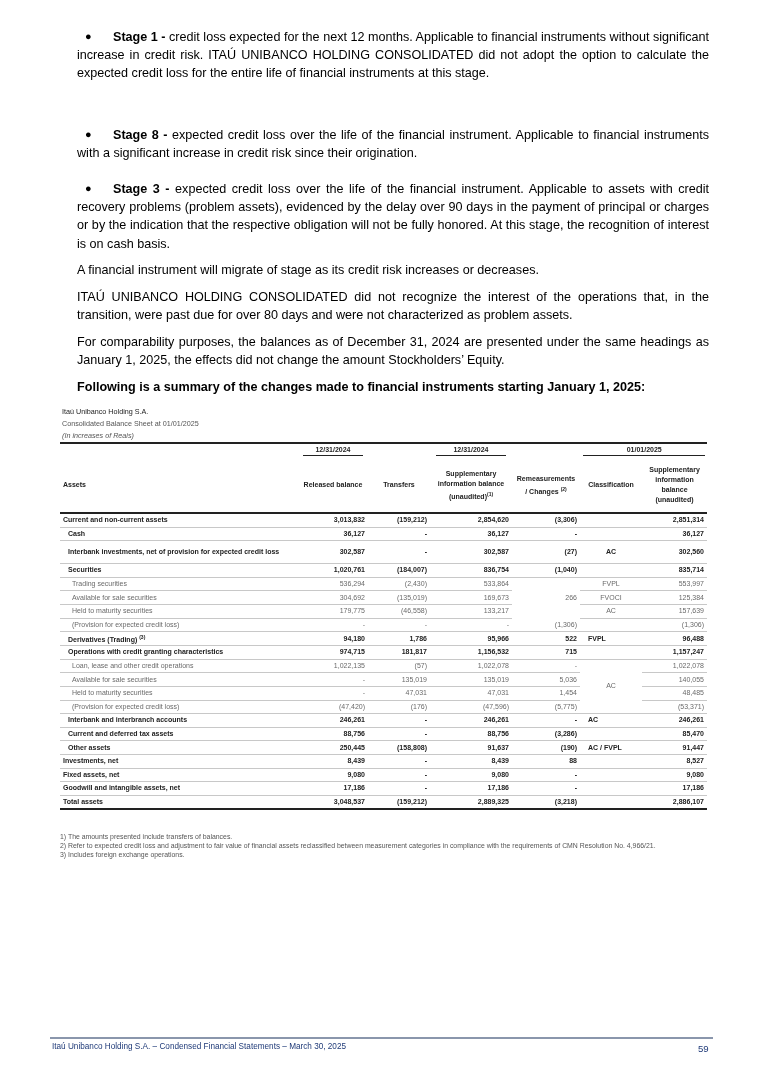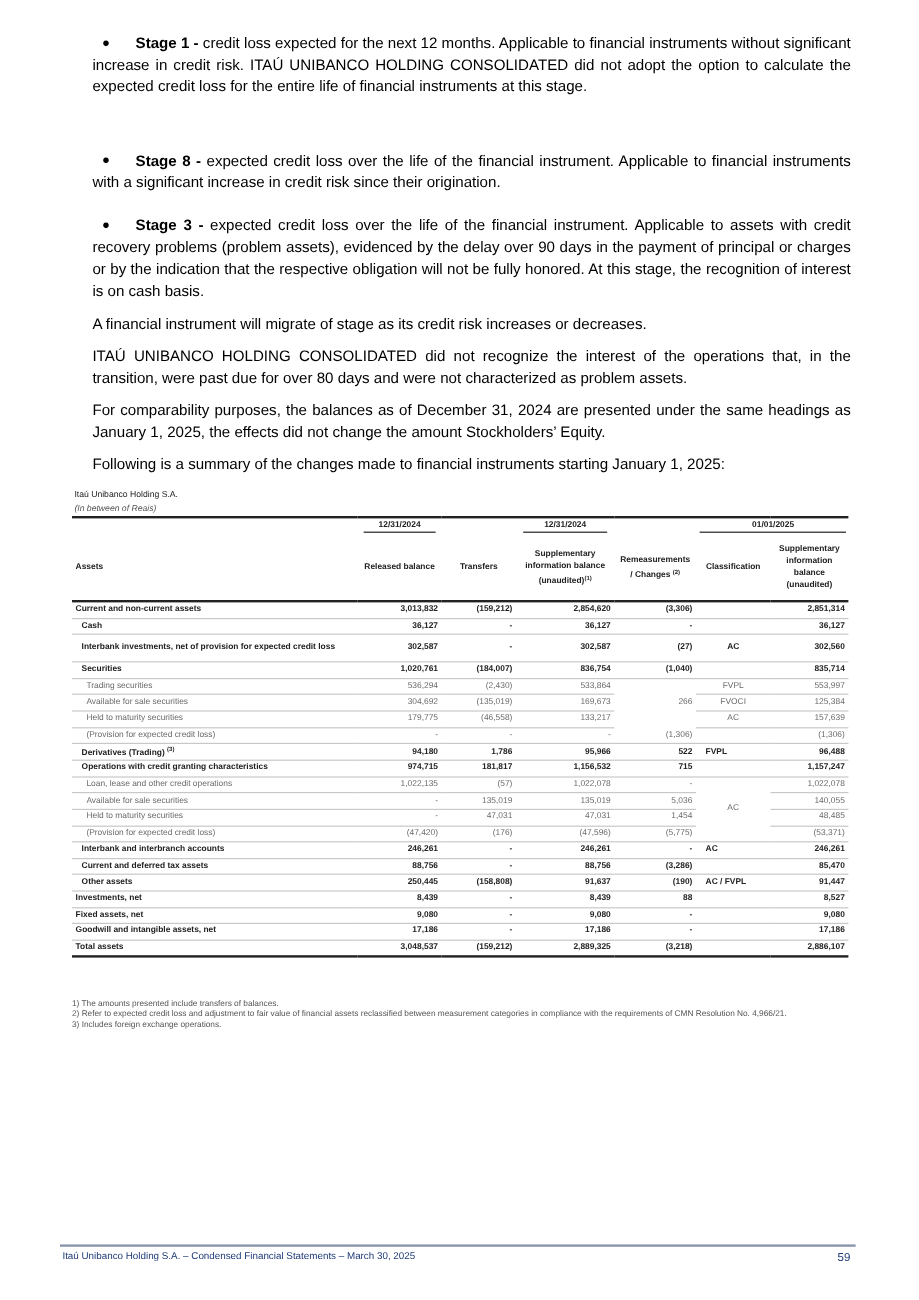--- a/index.html
+++ b/index.html
@@ -9,21 +9,21 @@
   .para { font-size: 12.6px; line-height: 18.2px; text-align: justify; margin: 0 0 11px 0; color: #000000; }
   .bullet-para { text-indent: 0; }
   .bullet-para .bul { display: inline-block; width: 36px; text-indent: 0; padding-left: 8px; box-sizing: border-box; font-size: 11px; vertical-align: 1px; }
   .bullet-para b { font-weight: bold; }
   #p1 { position: absolute; top: 27px; }
   #p2 { position: absolute; top: 125px; }
   #p3 { position: absolute; top: 179px; }
   #p4 { position: absolute; top: 261px; }
   #p5 { position: absolute; top: 288px; }
   #p6 { position: absolute; top: 333px; }
-  #p7 { position: absolute; top: 378px; }
+  #p7 { position: absolute; top: 378px; font-weight: bold; }
 
   .tbl-wrap { position: absolute; left: 60px; top: 406px; width: 647px; }
   .tbl-company { font-size: 7.2px; font-weight: normal; color: #222; height: 12px; line-height: 12px; padding-left: 2px; }
   .tbl-title { font-size: 7.2px; color: #555; height: 12px; line-height: 12px; padding-left: 2px; }
   .tbl-unit { font-size: 7.2px; color: #555; font-style: italic; height: 12px; line-height: 12px; padding-left: 2px; }
 
   table.bs { border-collapse: collapse; width: 647px; font-size: 7px; table-layout: fixed; }
   table.bs td, table.bs th { padding: 0 3px; vertical-align: middle; }
   table.bs thead tr.top th { border-top: 2.5px solid #222; height: 14px; font-weight: bold; text-align: center; }
   .datehdr span { display: inline-block; border-bottom: 1px solid #222; padding: 0 8px 2px; width: 70%; }
@@ -55,21 +55,22 @@
   <p class="para bullet-para" id="p2"><span class="bul">●</span><b>Stage 8 -</b><span> expected credit loss over the life of the financial instrument. Applicable to financial instruments with a significant increase in credit risk since their origination.</span></p>
   <p class="para bullet-para" id="p3"><span class="bul">●</span><b>Stage 3 -</b><span> expected credit loss over the life of the financial instrument. Applicable to assets with credit recovery problems (problem assets), evidenced by the delay over 90 days in the payment of principal or charges or by the indication that the respective obligation will not be fully honored. At this stage, the recognition of interest is on cash basis.</span></p>
   <p class="para" id="p4">A financial instrument will migrate of stage as its credit risk increases or decreases.</p>
   <p class="para" id="p5">ITAÚ UNIBANCO HOLDING CONSOLIDATED did not recognize the interest of the operations that, in the transition, were past due for over 80 days and were not characterized as problem assets.</p>
   <p class="para" id="p6">For comparability purposes, the balances as of December 31, 2024 are presented under the same headings as January 1, 2025, the effects did not change the amount Stockholders’ Equity.</p>
   <p class="para" id="p7">Following is a summary of the changes made to financial instruments starting January 1, 2025:</p>
 </div>
 
 <div class="tbl-wrap">
   <div class="tbl-company">Itaú Unibanco Holding S.A.</div>
-  <div class="tbl-unit">(In between of Reais)</div>
+  <div class="tbl-title">Consolidated Balance Sheet at 01/01/2025</div>
+  <div class="tbl-unit">(In increases of Reais)</div>
 
   <table class="bs">
     <colgroup>
       <col style="width:238px">
         <col style="width:70px">
         <col style="width:62px">
         <col style="width:82px">
         <col style="width:68px">
         <col style="width:62px">
         <col style="width:65px">

